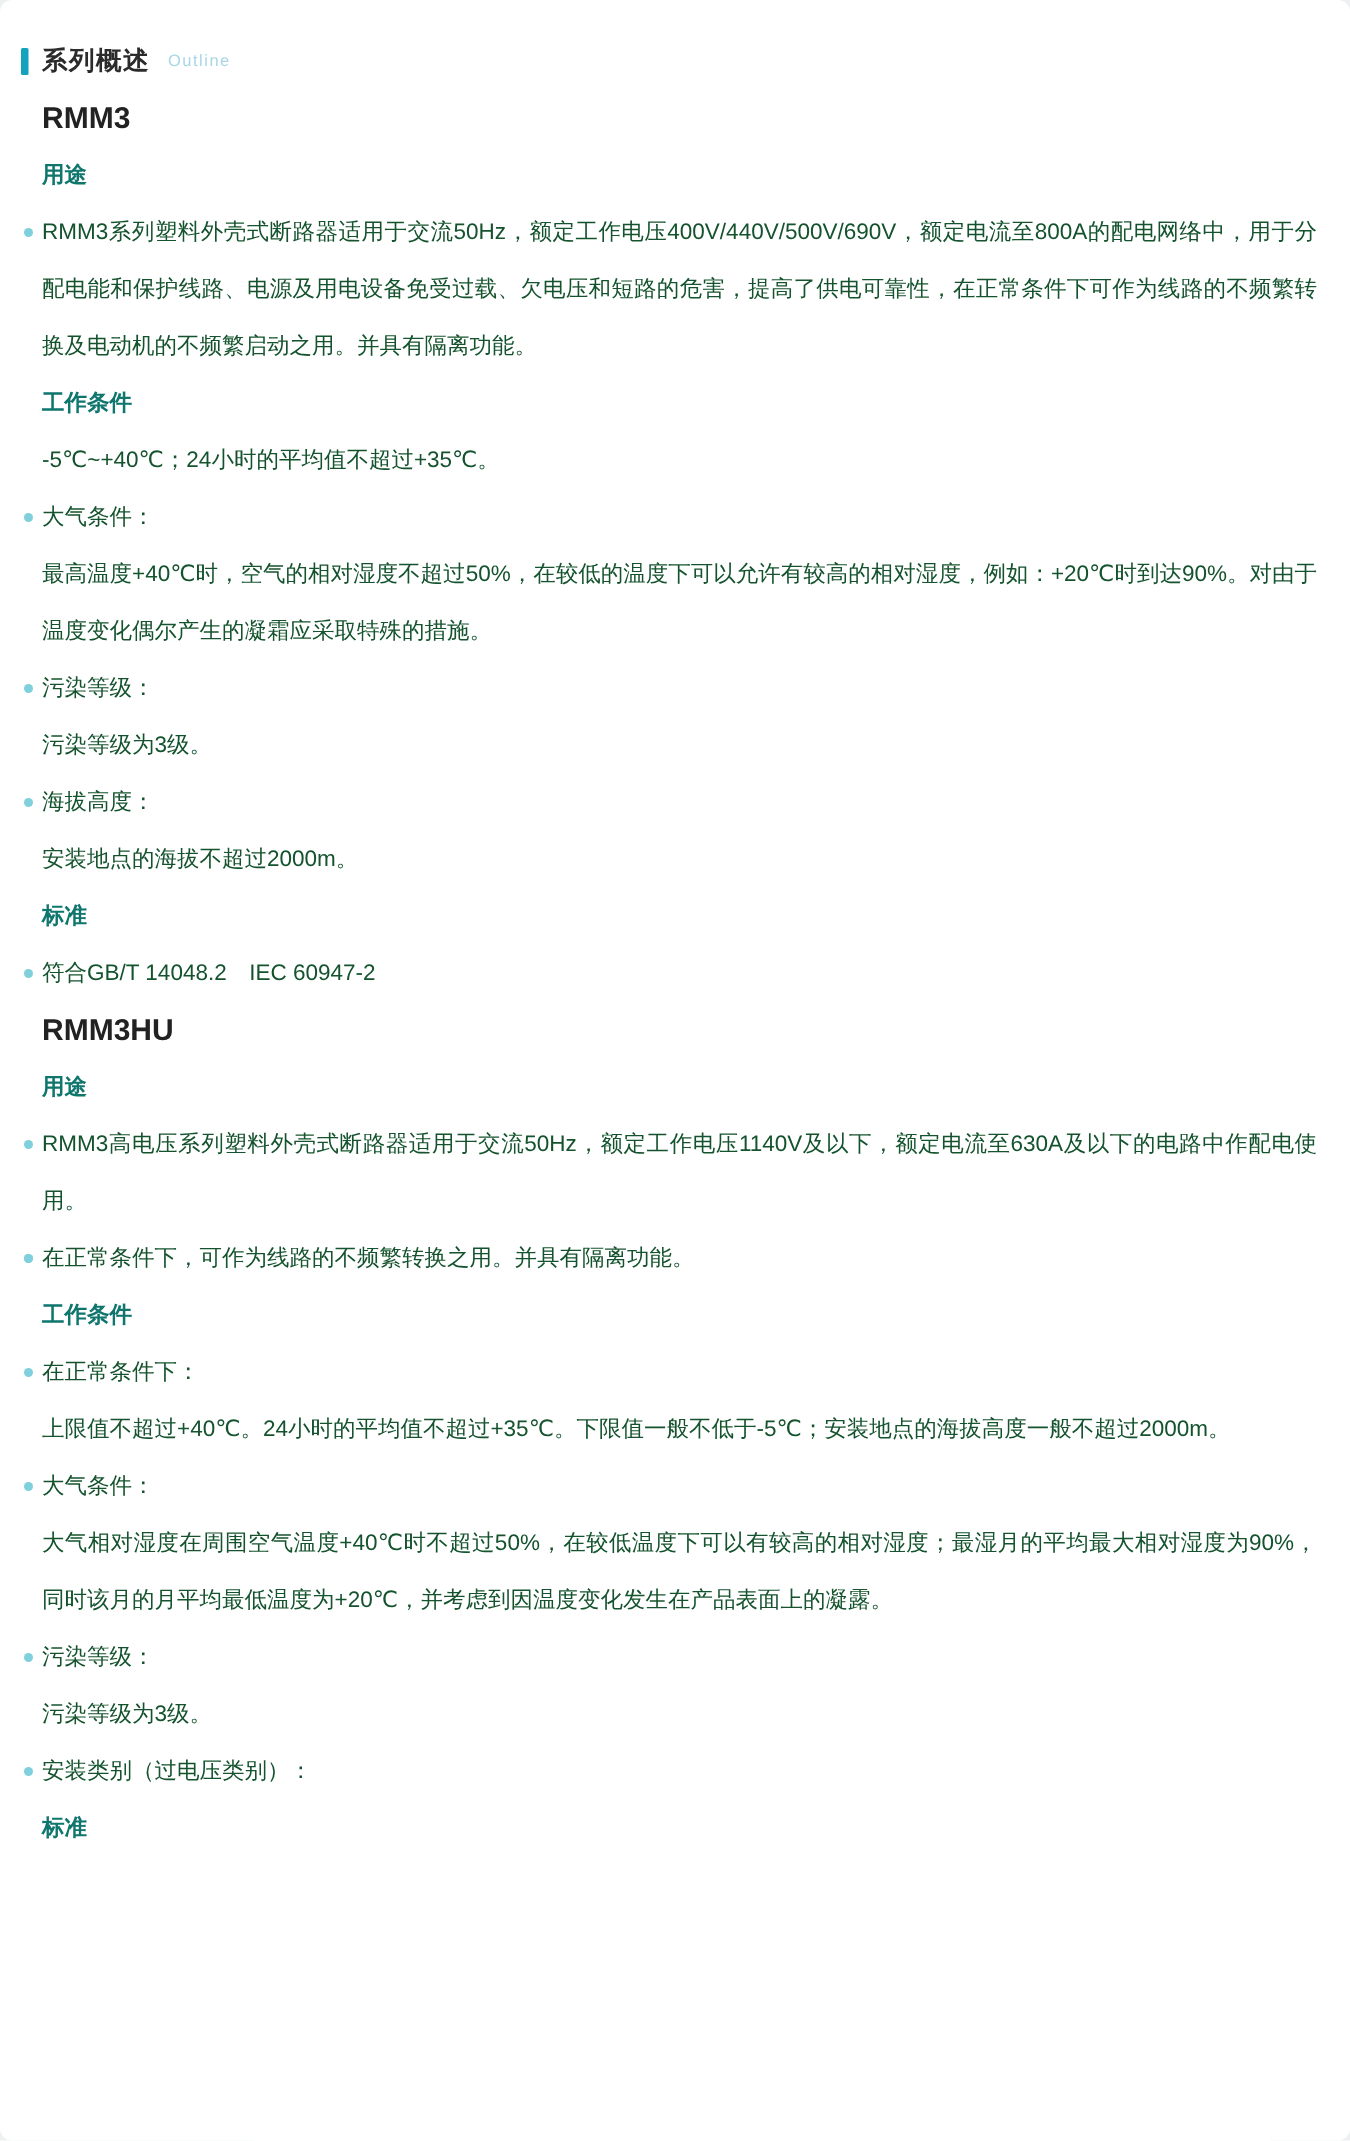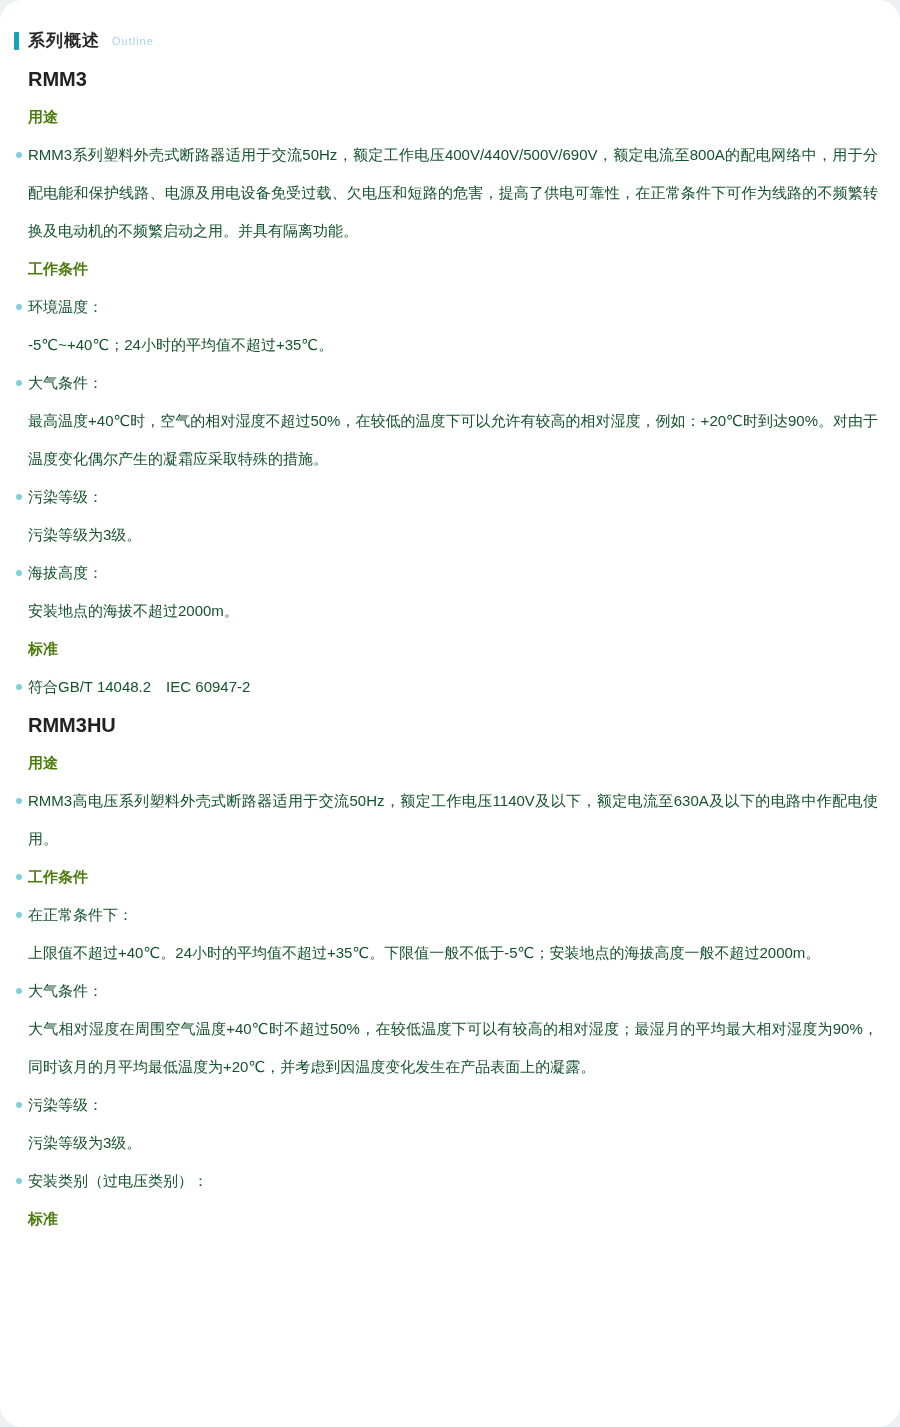--- a/index.html
+++ b/index.html
@@ -9,21 +9,21 @@
   }
   *{margin:0;padding:0;box-sizing:border-box;}
   html,body{width:900px;height:1427px;}
   body{
     background:#eef1f1;
     font-family:"Liberation Sans","DejaVu Sans",sans-serif;
   }
   .page{
     position:absolute;inset:0;
     background:#ffffff;
-    border-radius:22px;
+    border-radius:8px;
     overflow:hidden;
     padding:22px 20px 0 14px;
   }
   
   .section-header{
     display:flex;align-items:center;
     line-height:38px;height:38px;
   }
   .accent-bar{
     display:inline-block;width:5px;height:18px;
@@ -31,21 +31,21 @@
   }
   .title-zh{font-size:17px;font-weight:bold;color:#2b2b2b;letter-spacing:1px;}
   .title-en{font-size:11px;color:var(--outline);margin-left:12px;letter-spacing:1px;}
   
   .content{padding-left:14px;padding-right:2px;}
   .product-title{
     font-size:20px;font-weight:bold;color:#222;
     line-height:38px;
   }
   .subheading{
-    font-size:15px;font-weight:bold;color:#4d7c0f;
+    font-size:15px;font-weight:bold;color:#0f766e;
     line-height:38px;
   }
   p.bullet, p.detail{
     font-size:15px;color:#14532d;
     line-height:38px;
     text-align:justify;
     position:relative;
     white-space:pre-wrap;
   }
   p.bullet .dot{
@@ -68,21 +68,20 @@
   <div class="content">
 
     <h2 class="product-title">RMM3</h2>
 
     <h3 class="subheading">用途</h3>
 
     <p class="bullet"><span class="dot"></span><span>RMM3系列塑料外壳式断路器适用于交流50Hz，额定工作电压400V/440V/500V/690V，额定电流至800A的配电网络中，用于分配电能和保护线路、电源及用电设备免受过载、欠电压和短路的危害，提高了供电可靠性，在正常条件下可作为线路的不频繁转换及电动机的不频繁启动之用。并具有隔离功能。</span></p>
 
     <h3 class="subheading">工作条件</h3>
 
-    <p class="bullet"><span class="dot"></span><span>环境温度：</span></p>
     <p class="detail">-5℃~+40℃；24小时的平均值不超过+35℃。</p>
 
     <p class="bullet"><span class="dot"></span><span>大气条件：</span></p>
     <p class="detail">最高温度+40℃时，空气的相对湿度不超过50%，在较低的温度下可以允许有较高的相对湿度，例如：+20℃时到达90%。对由于温度变化偶尔产生的凝霜应采取特殊的措施。</p>
 
     <p class="bullet"><span class="dot"></span><span>污染等级：</span></p>
     <p class="detail">污染等级为3级。</p>
 
     <p class="bullet"><span class="dot"></span><span>海拔高度：</span></p>
     <p class="detail">安装地点的海拔不超过2000m。</p>
@@ -90,20 +89,21 @@
     <h3 class="subheading">标准</h3>
 
     <p class="bullet"><span class="dot"></span><span>符合GB/T 14048.2　IEC 60947-2</span></p>
 
     <h2 class="product-title">RMM3HU</h2>
 
     <h3 class="subheading">用途</h3>
 
     <p class="bullet"><span class="dot"></span><span>RMM3高电压系列塑料外壳式断路器适用于交流50Hz，额定工作电压1140V及以下，额定电流至630A及以下的电路中作配电使用。</span></p>
     <p class="bullet"><span class="dot"></span></p>
+    <p class="bullet"><span class="dot"></span><span>在正常条件下，可作为线路的不频繁转换之用。并具有隔离功能。</span></p>
 
     <h3 class="subheading">工作条件</h3>
 
     <p class="bullet"><span class="dot"></span><span>在正常条件下：</span></p>
     <p class="detail">上限值不超过+40℃。24小时的平均值不超过+35℃。下限值一般不低于-5℃；安装地点的海拔高度一般不超过2000m。</p>
 
     <p class="bullet"><span class="dot"></span><span>大气条件：</span></p>
     <p class="detail">大气相对湿度在周围空气温度+40℃时不超过50%，在较低温度下可以有较高的相对湿度；最湿月的平均最大相对湿度为90%，同时该月的月平均最低温度为+20℃，并考虑到因温度变化发生在产品表面上的凝露。</p>
 
     <p class="bullet"><span class="dot"></span><span>污染等级：</span></p>

